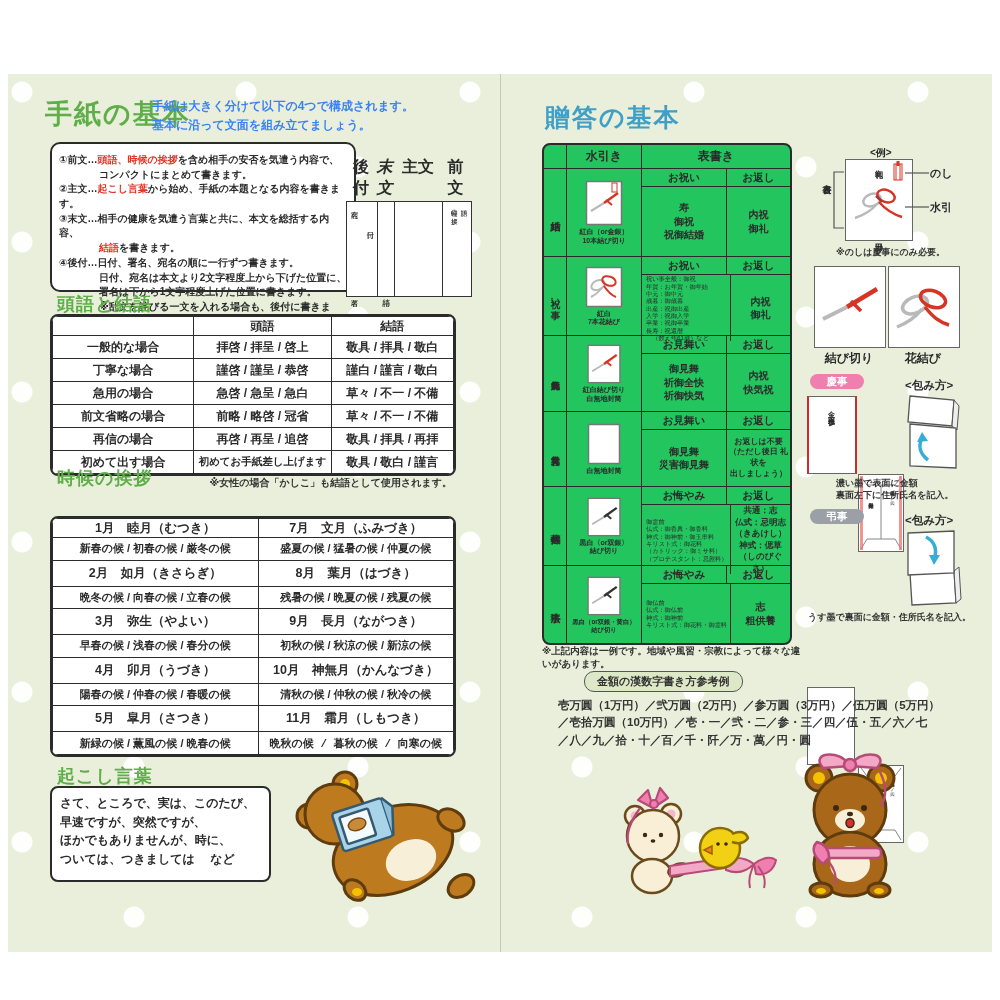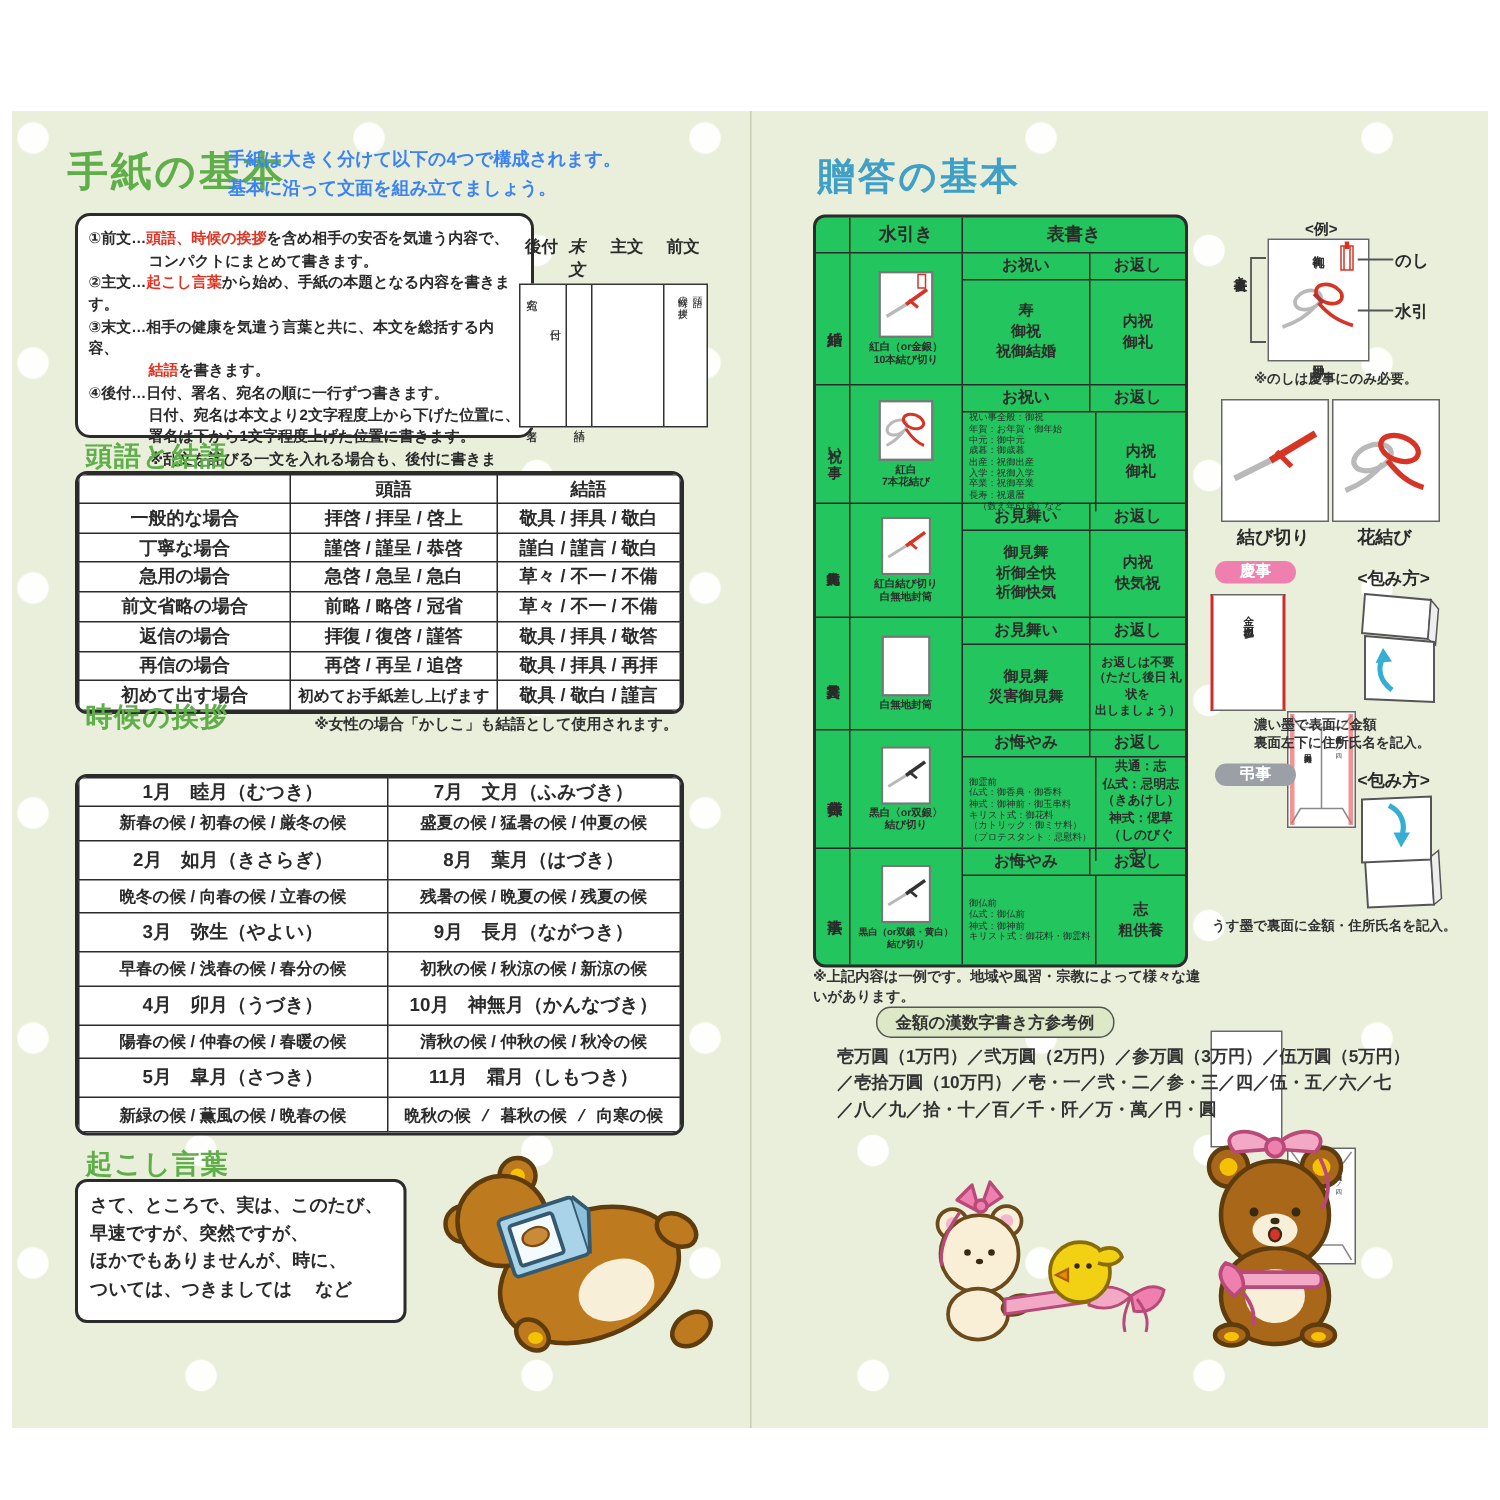--- a/index.html
+++ b/index.html
@@ -73,21 +73,21 @@
   <div><span>②主文…</span><span class="red">起こし言葉</span><span>から始め、手紙の本題となる内容を書きます。</span></div>
   <div>③末文…相手の健康を気遣う言葉と共に、本文を総括する内容、</div>
   <div><span style="white-space:pre;">　　　　</span><span class="red">結語</span><span>を書きます。</span></div>
   <div>④後付…日付、署名、宛名の順に一行ずつ書きます。</div>
   <div>　　　　日付、宛名は本文より2文字程度上から下げた位置に、</div>
   <div>　　　　署名は下から1文字程度上げた位置に書きます。</div>
   <div>　　　　※乱文を詫びる一文を入れる場合も、後付に書きます。</div>
 </div>
 
 <div class="abs" style="left:346px;top:157px;width:126px;">
-  <div style="display:flex;font-size:11px;font-weight:bold;text-align:center;">
+  <div style="display:flex;font-size:16px;font-weight:bold;text-align:center;">
     <span style="width:30px;">後付</span>
     <span style="width:17px;font-style:italic;">末文</span>
     <span style="width:50px;">主文</span>
     <span style="width:25px;">前文</span>
   </div>
   <div style="display:flex;height:94px;border:1.5px solid #333;background:#fff;margin-top:2px;">
     <div style="width:30px;position:relative;">
       <span class="v" style="position:absolute;left:2px;top:3px;font-size:7.5px;">宛名</span>
       <span class="v" style="position:absolute;right:2px;top:24px;font-size:7.5px;">日付</span>
       <span class="v" style="position:absolute;left:2px;bottom:3px;font-size:7.5px;">署名</span>
@@ -124,25 +124,20 @@
         </tr>
     <tr>
           <td>急用の場合</td>
           <td>急啓 / 急呈 / 急白</td>
           <td>草々 / 不一 / 不備</td>
         </tr>
     <tr>
           <td>前文省略の場合</td>
           <td>前略 / 略啓 / 冠省</td>
           <td>草々 / 不一 / 不備</td>
-        </tr>
-    <tr>
-          <td>返信の場合</td>
-          <td>拝復 / 復啓 / 謹答</td>
-          <td>敬具 / 拝具 / 敬答</td>
         </tr>
     <tr>
           <td>再信の場合</td>
           <td>再啓 / 再呈 / 追啓</td>
           <td>敬具 / 拝具 / 再拝</td>
         </tr>
     <tr>
           <td>初めて出す場合</td>
           <td style="font-size:10.5px;">初めてお手紙差し上げます</td>
           <td>敬具 / 敬白 / 謹言</td>

